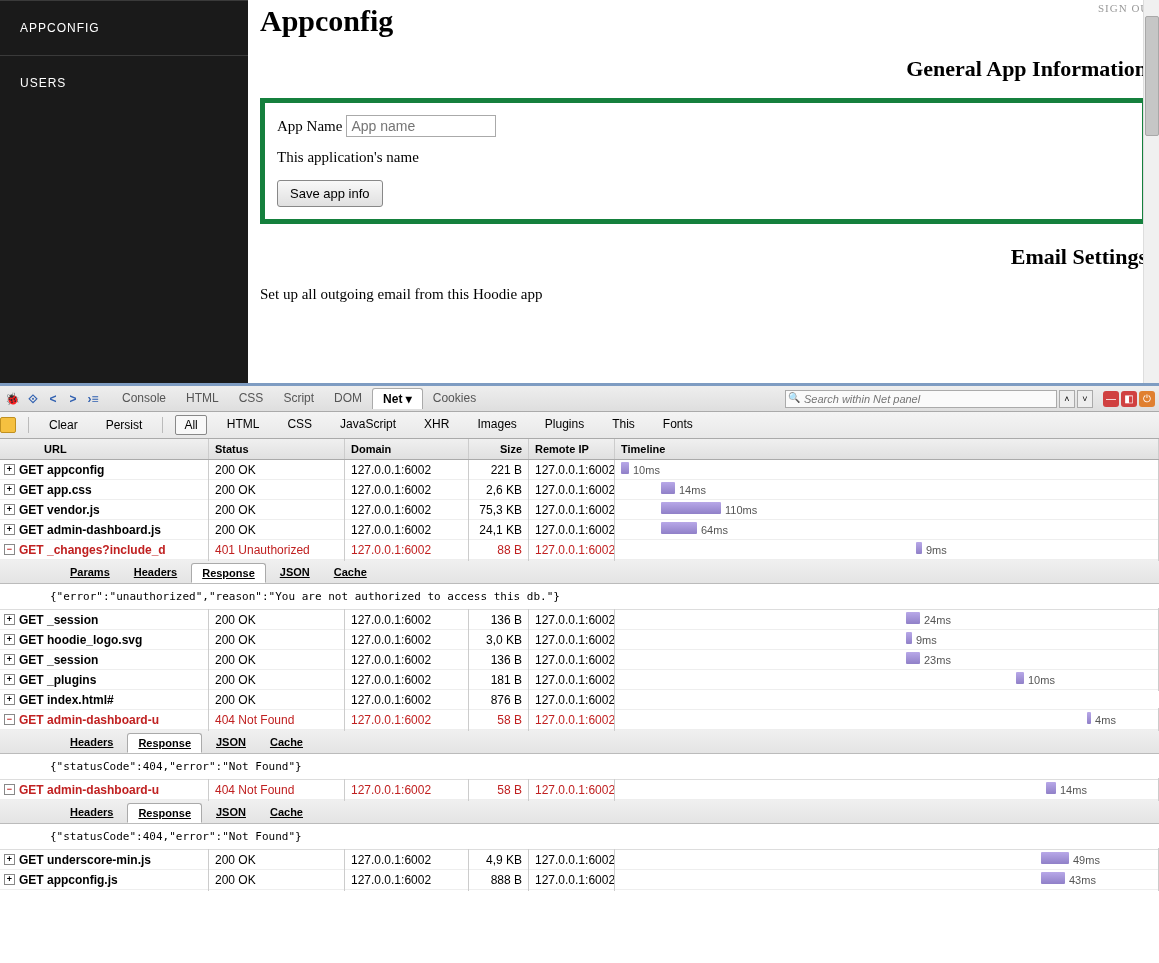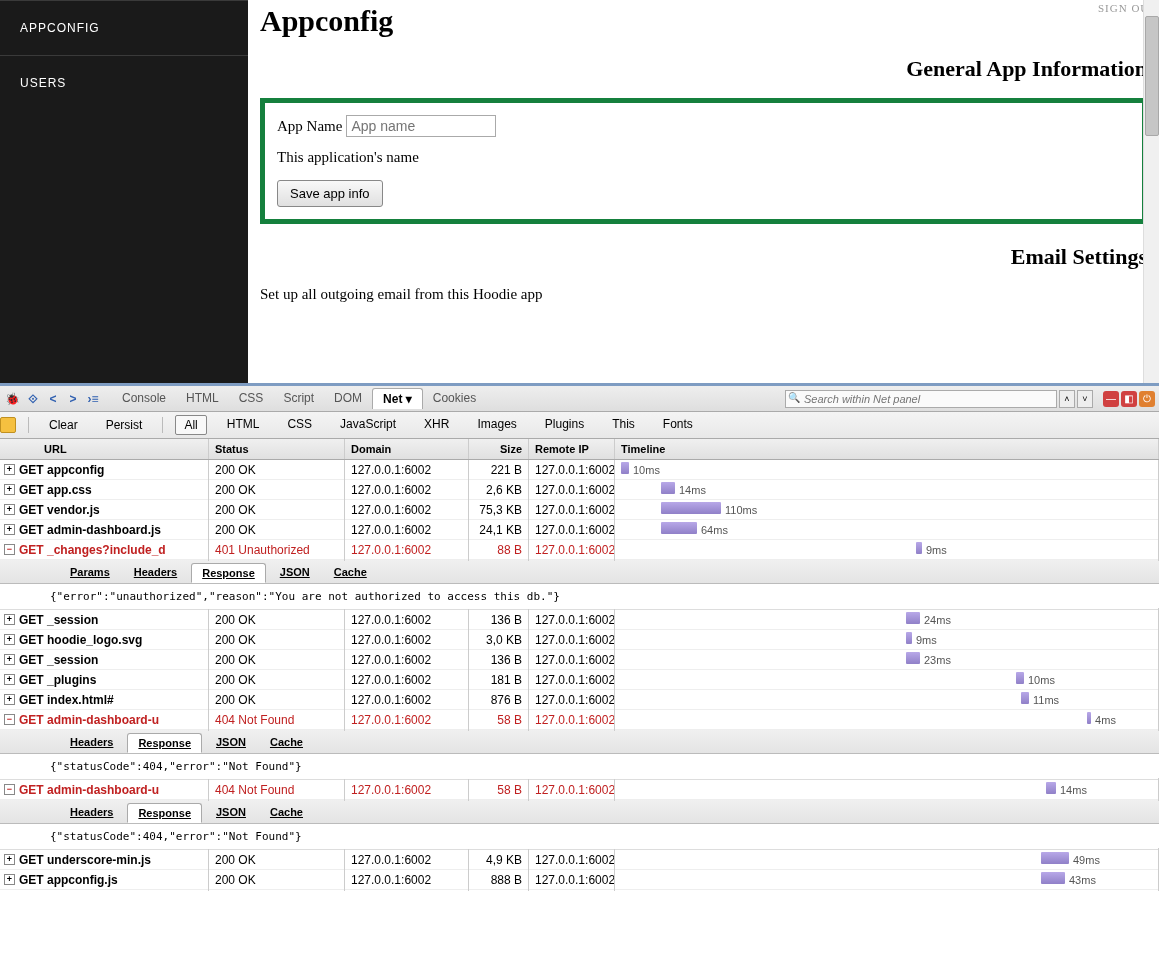--- a/index.html
+++ b/index.html
@@ -272,21 +272,20 @@
         </div>
         <div class="net-row">
           <div class="col col-url">
             <span class="expander">+</span>
             <span>GET index.html#</span>
           </div>
           <div class="col col-status">200 OK</div>
           <div class="col col-domain">127.0.0.1:6002</div>
           <div class="col col-size">876 B</div>
           <div class="col col-ip">127.0.0.1:6002</div>
-          <div class="col col-timeline" style="position:relative;"><span class="timeline-bar" style="margin-left:400px;width:8px"></span><span class="timeline-text">11ms</span></div>
         </div>
         <div class="net-row error">
           <div class="col col-url">
             <span class="expander">−</span>
             <span>GET admin-dashboard-u</span>
           </div>
           <div class="col col-status">404 Not Found</div>
           <div class="col col-domain">127.0.0.1:6002</div>
           <div class="col col-size">58 B</div>
           <div class="col col-ip">127.0.0.1:6002</div>

